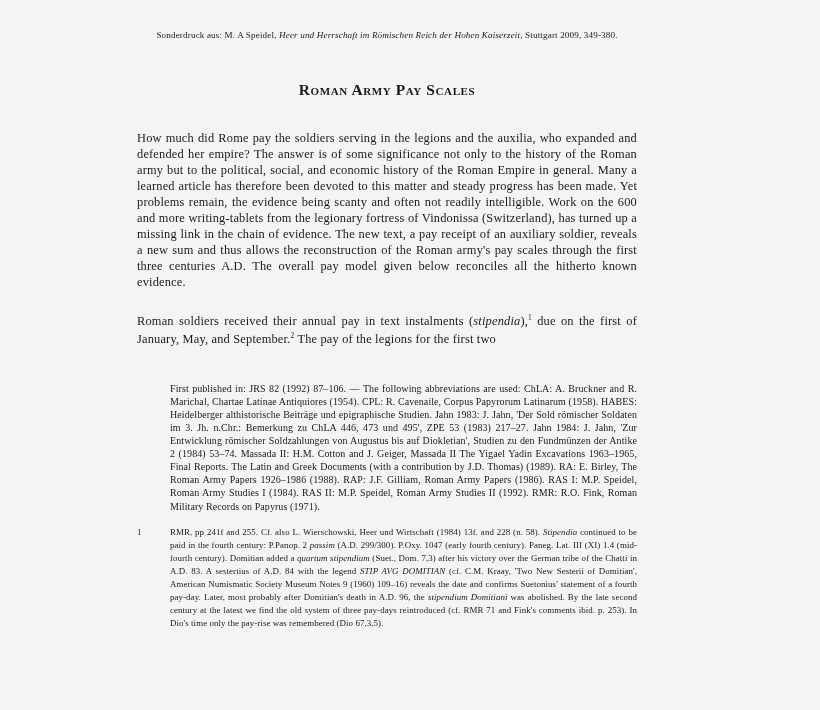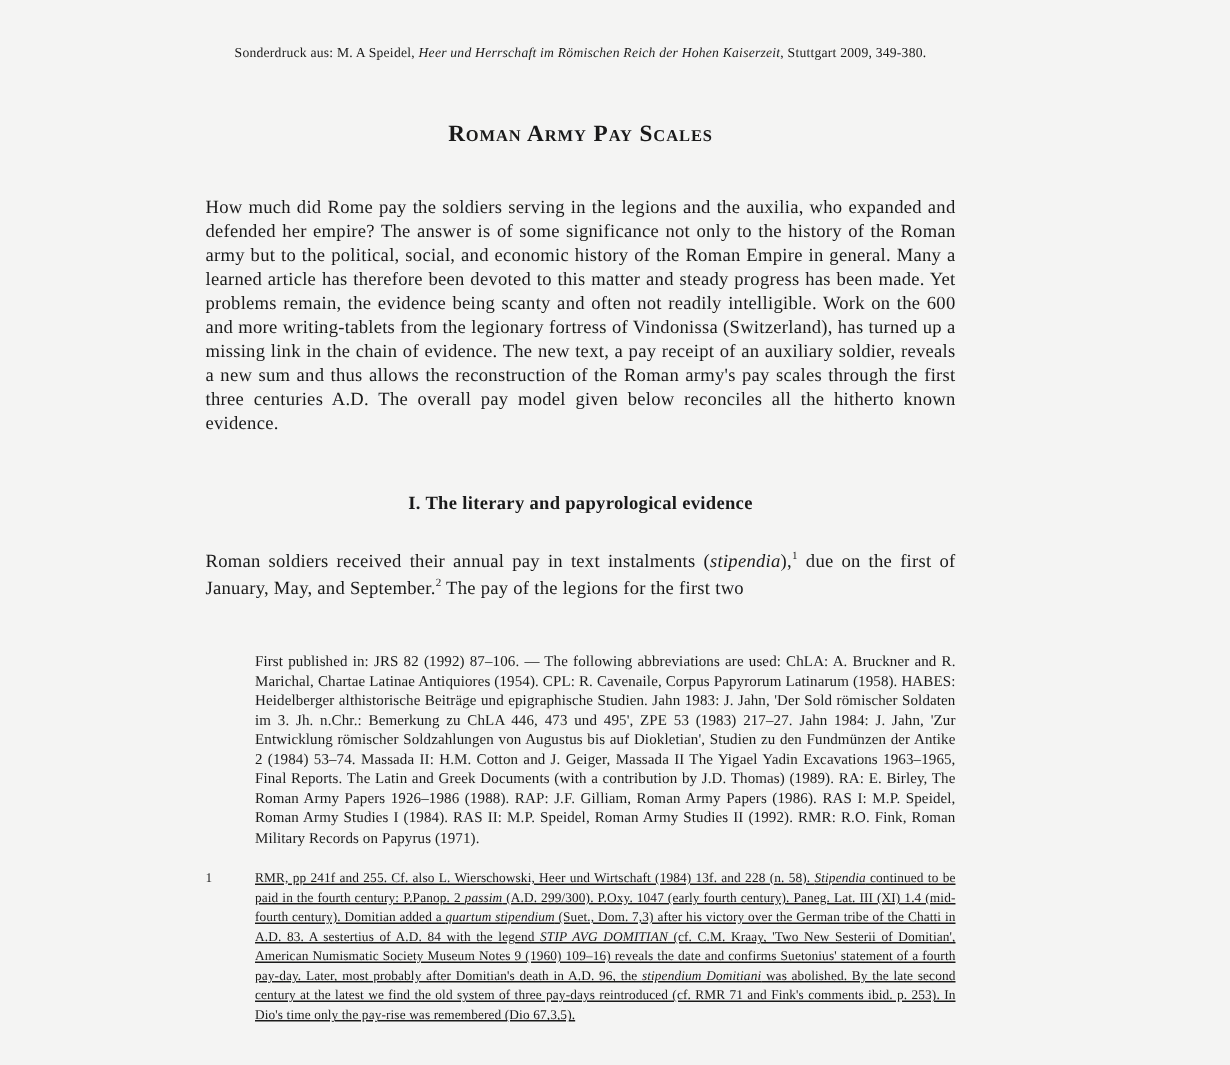--- a/index.html
+++ b/index.html
@@ -105,39 +105,37 @@
     letter-spacing: 0.08px;
   }
   .fn-num {
     width: 33px;
     flex: 0 0 33px;
     text-align: left;
   }
   .fn-text {
     flex: 1 1 auto;
     text-align: justify;
-    text-decoration: underline;
   }
 </style>
 </head>
 <body>
 
 <div class="page">
   <div class="content">
 
     <div class="offprint">
       <span>Sonderdruck aus: M. A Speidel,</span>
       <span class="ital">Heer und Herrschaft im Römischen Reich der Hohen Kaiserzeit</span><span>, Stuttgart 2009, 349-380.</span>
     </div>
 
     <h1 class="title">Roman Army Pay Scales</h1>
 
     <p class="body-par">How much did Rome pay the soldiers serving in the legions and the auxilia, who expanded and defended her empire? The answer is of some significance not only to the history of the Roman army but to the political, social, and economic history of the Roman Empire in general. Many a learned article has therefore been devoted to this matter and steady progress has been made. Yet problems remain, the evidence being scanty and often not readily intelligible. Work on the 600 and more writing-tablets from the legionary fortress of Vindonissa (Switzerland), has turned up a missing link in the chain of evidence. The new text, a pay receipt of an auxiliary soldier, reveals a new sum and thus allows the reconstruction of the Roman army's pay scales through the first three centuries A.D. The overall pay model given below reconciles all the hitherto known evidence.</p>
 
-    <h2 class="section-head">I. The literary and papyrological evidence</h2>
 
     <p class="par-after-head">
       <span>Roman soldiers received their annual pay in text instalments (</span><span class="ital">stipendia</span><span>),</span><sup>1</sup><span> due on the first of January, May, and September.</span><sup>2</sup><span> The pay of the legions for the first two</span>
     </p>
 
     <hr class="fn-rule">
 
     <div class="footnote-block fn-unnumbered">First published in: JRS 82 (1992) 87–106. — The following abbreviations are used: ChLA: A. Bruckner and R. Marichal, Chartae Latinae Antiquiores (1954). CPL: R. Cavenaile, Corpus Papyrorum Latinarum (1958). HABES: Heidelberger althistorische Beiträge und epigraphische Studien. Jahn 1983: J. Jahn, 'Der Sold römischer Soldaten im 3. Jh. n.Chr.: Bemerkung zu ChLA 446, 473 und 495', ZPE 53 (1983) 217–27. Jahn 1984: J. Jahn, 'Zur Entwicklung römischer Soldzahlungen von Augustus bis auf Diokletian', Studien zu den Fundmünzen der Antike 2 (1984) 53–74. Massada II: H.M. Cotton and J. Geiger, Massada II The Yigael Yadin Excavations 1963–1965, Final Reports. The Latin and Greek Documents (with a contribution by J.D. Thomas) (1989). RA: E. Birley, The Roman Army Papers 1926–1986 (1988). RAP: J.F. Gilliam, Roman Army Papers (1986). RAS I: M.P. Speidel, Roman Army Studies I (1984). RAS II: M.P. Speidel, Roman Army Studies II (1992). RMR: R.O. Fink, Roman Military Records on Papyrus (1971).</div>
 
     <div class="fn-item">

